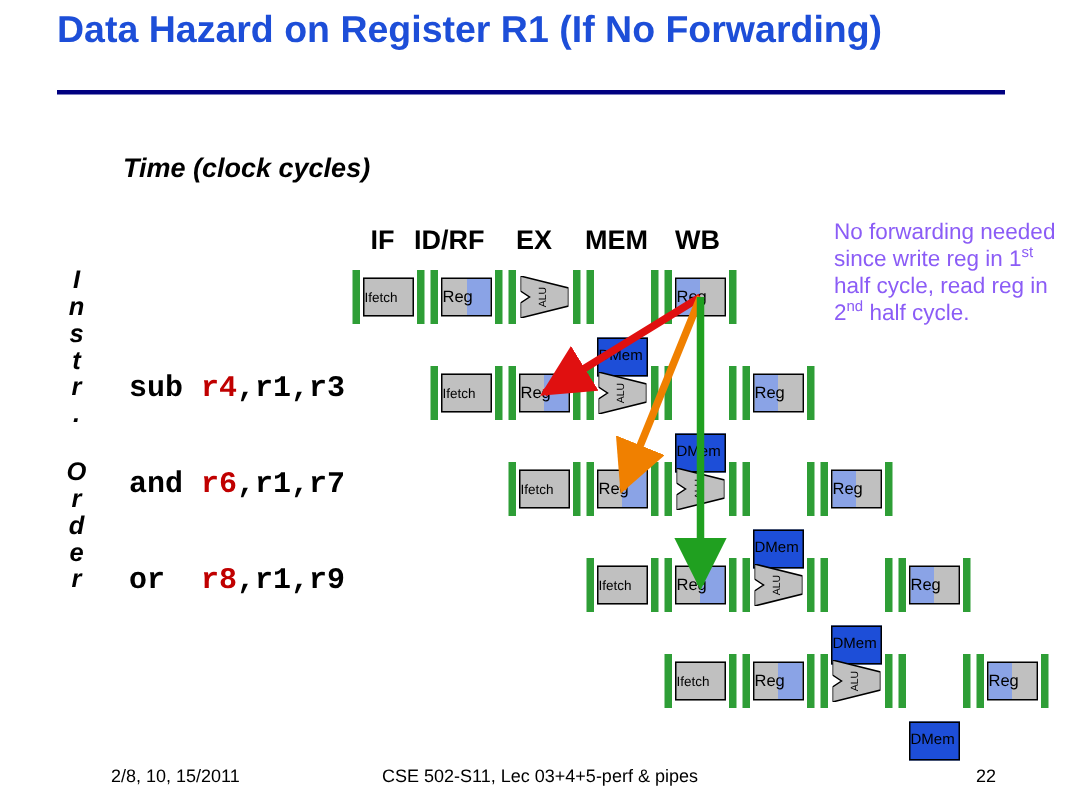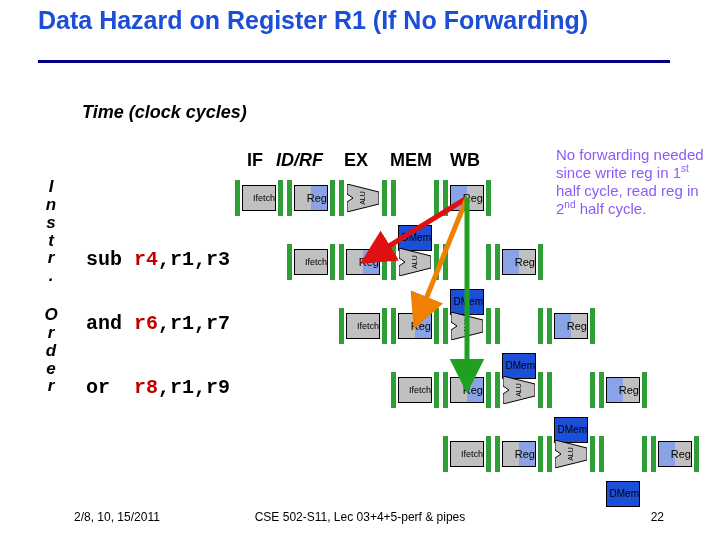--- a/index.html
+++ b/index.html
@@ -55,21 +55,21 @@
   }
   .stage-labels {
     position: absolute;
     top: 150px;
     font-family: "Comic Sans MS", cursive, sans-serif;
     font-weight: bold;
     font-size: 18px;
     color: #000;
   }
   #lblIF  { left: 247px; }
-  #lblID  { left: 276px; font-style: italic; }
+  #lblID  { left: 276px; }
   #lblEX  { left: 344px; }
   #lblMEM { left: 390px; }
   #lblWB  { left: 450px; }
   .annotation {
     position: absolute;
     left: 556px;
     top: 146px;
     width: 158px;
     font-family: "Comic Sans MS", cursive, sans-serif;
     font-size: 15px;
@@ -131,21 +131,21 @@
   .clock .bar-l { left: 1px; }
   .clock .bar-r { right: 1px; }
   .stagebox {
     position: absolute;
     left: 8px;
     top: 5px;
     width: 34px;
     height: 26px;
     border: 1px solid #000;
     box-sizing: border-box;
-    text-align: right;
+    text-align: left;
     font-family: Arial, sans-serif;
     font-size: 10px;
     line-height: 24px;
     background: #fff;
   }
   .regfile {
     background: linear-gradient(to right, #c0c0c0 0 50%, #8aa3e6 50% 100%);
     font-size: 11px;
   }
   .regfile.r {

